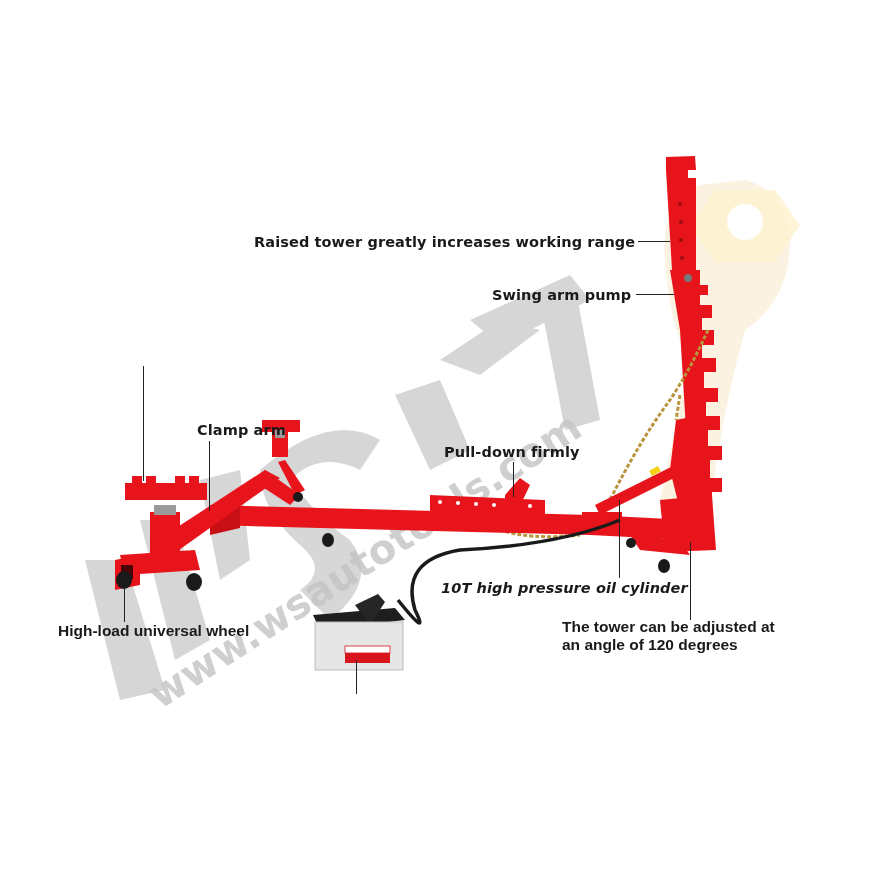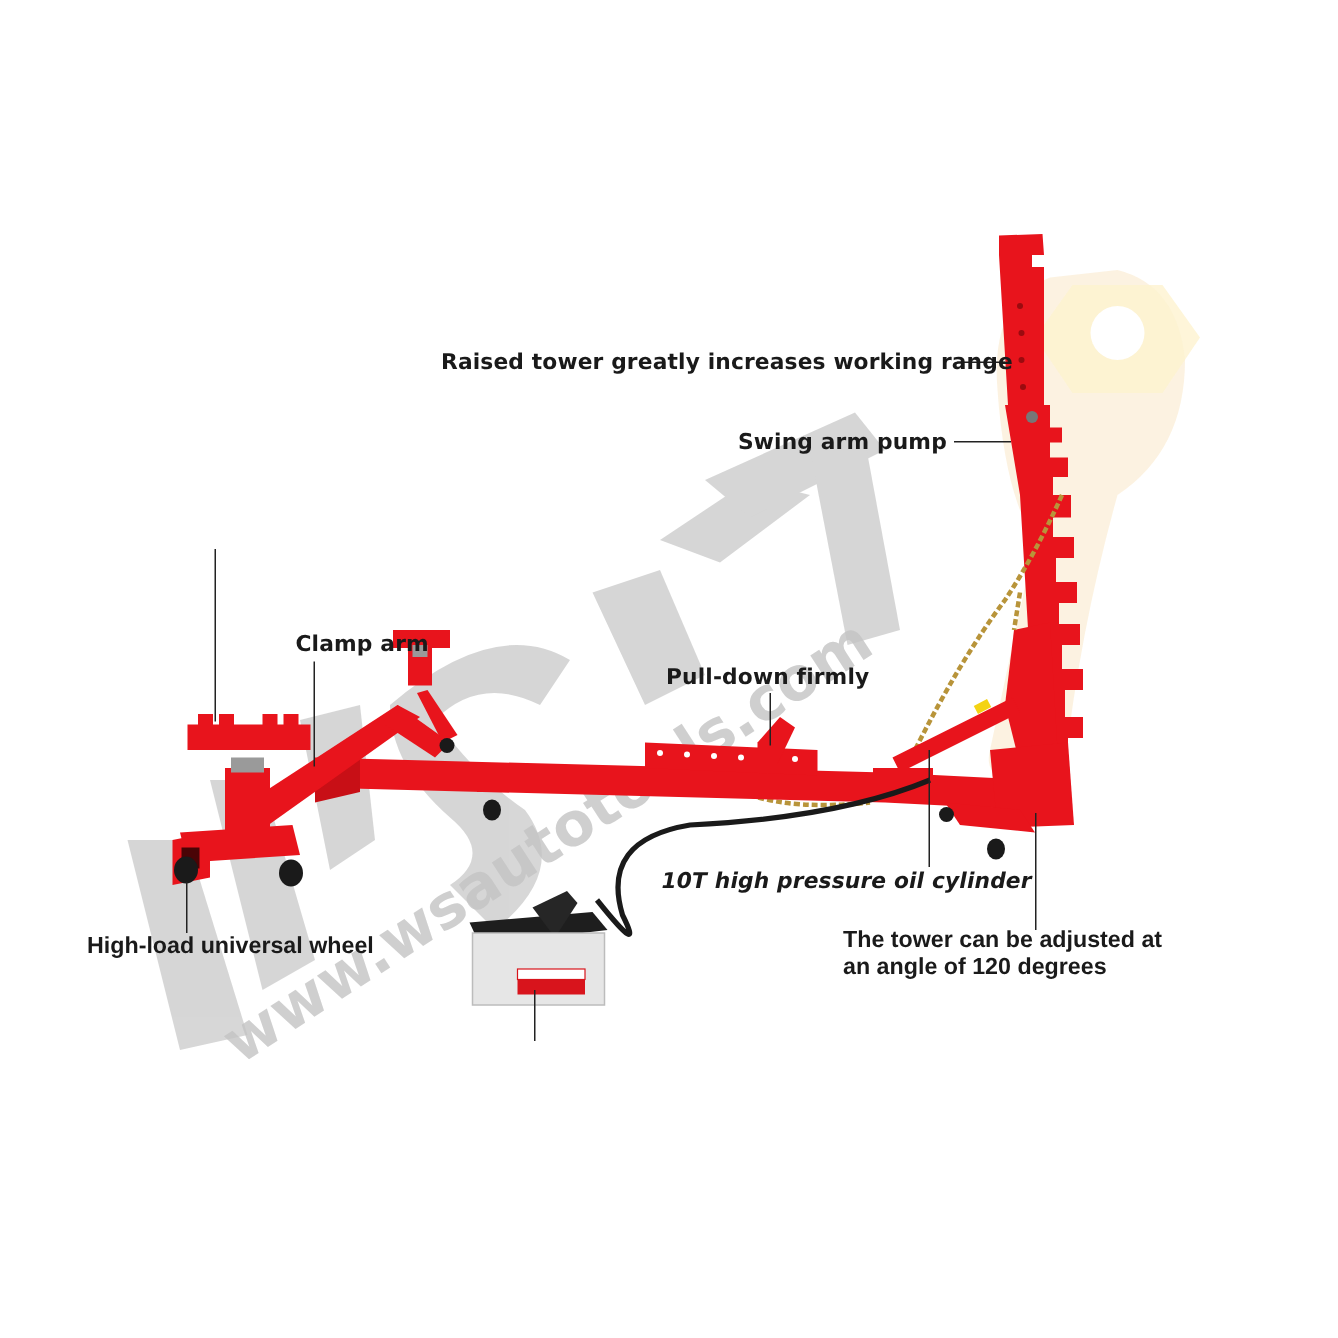--- a/index.html
+++ b/index.html
@@ -118,21 +118,21 @@
   <div class="hline" style="left:638px; top:241px; width:32px;"></div>
   <div class="hline" style="left:636px; top:294px; width:38px;"></div>
   <div class="vline" style="left:143px; top:366px; height:115px;"></div>
   <div class="vline" style="left:209px; top:441px; height:70px;"></div>
   <div class="vline" style="left:513px; top:462px; height:35px;"></div>
   <div class="vline" style="left:619px; top:500px; height:78px;"></div>
   <div class="vline" style="left:690px; top:542px; height:78px;"></div>
   <div class="vline" style="left:124px; top:588px; height:34px;"></div>
   <div class="vline" style="left:356px; top:660px; height:34px;"></div>
 
-  <div class="label" style="left:254px; top:233px;margin-left:40px;">Raised tower greatly increases working range</div>
+  <div class="label" style="left:254px; top:233px;">Raised tower greatly increases working range</div>
   <div class="label" style="left:492px; top:286px;">Swing arm pump</div>
   <div class="label" style="left:197px; top:421px;">Clamp arm</div>
   <div class="label" style="left:444px; top:443px;">Pull-down firmly</div>
   <div class="label" style="left:441px; top:579px;font-style:italic;">10T high pressure oil cylinder</div>
   <div class="label narrow" style="left:562px; top:618px;">The tower can be adjusted at</div>
   <div class="label narrow" style="left:58px; top:622px;">High-load universal wheel</div>
   <div class="label narrow" style="left:562px; top:636px;">an angle of 120 degrees</div>
 </div>
 
 </body></html>

